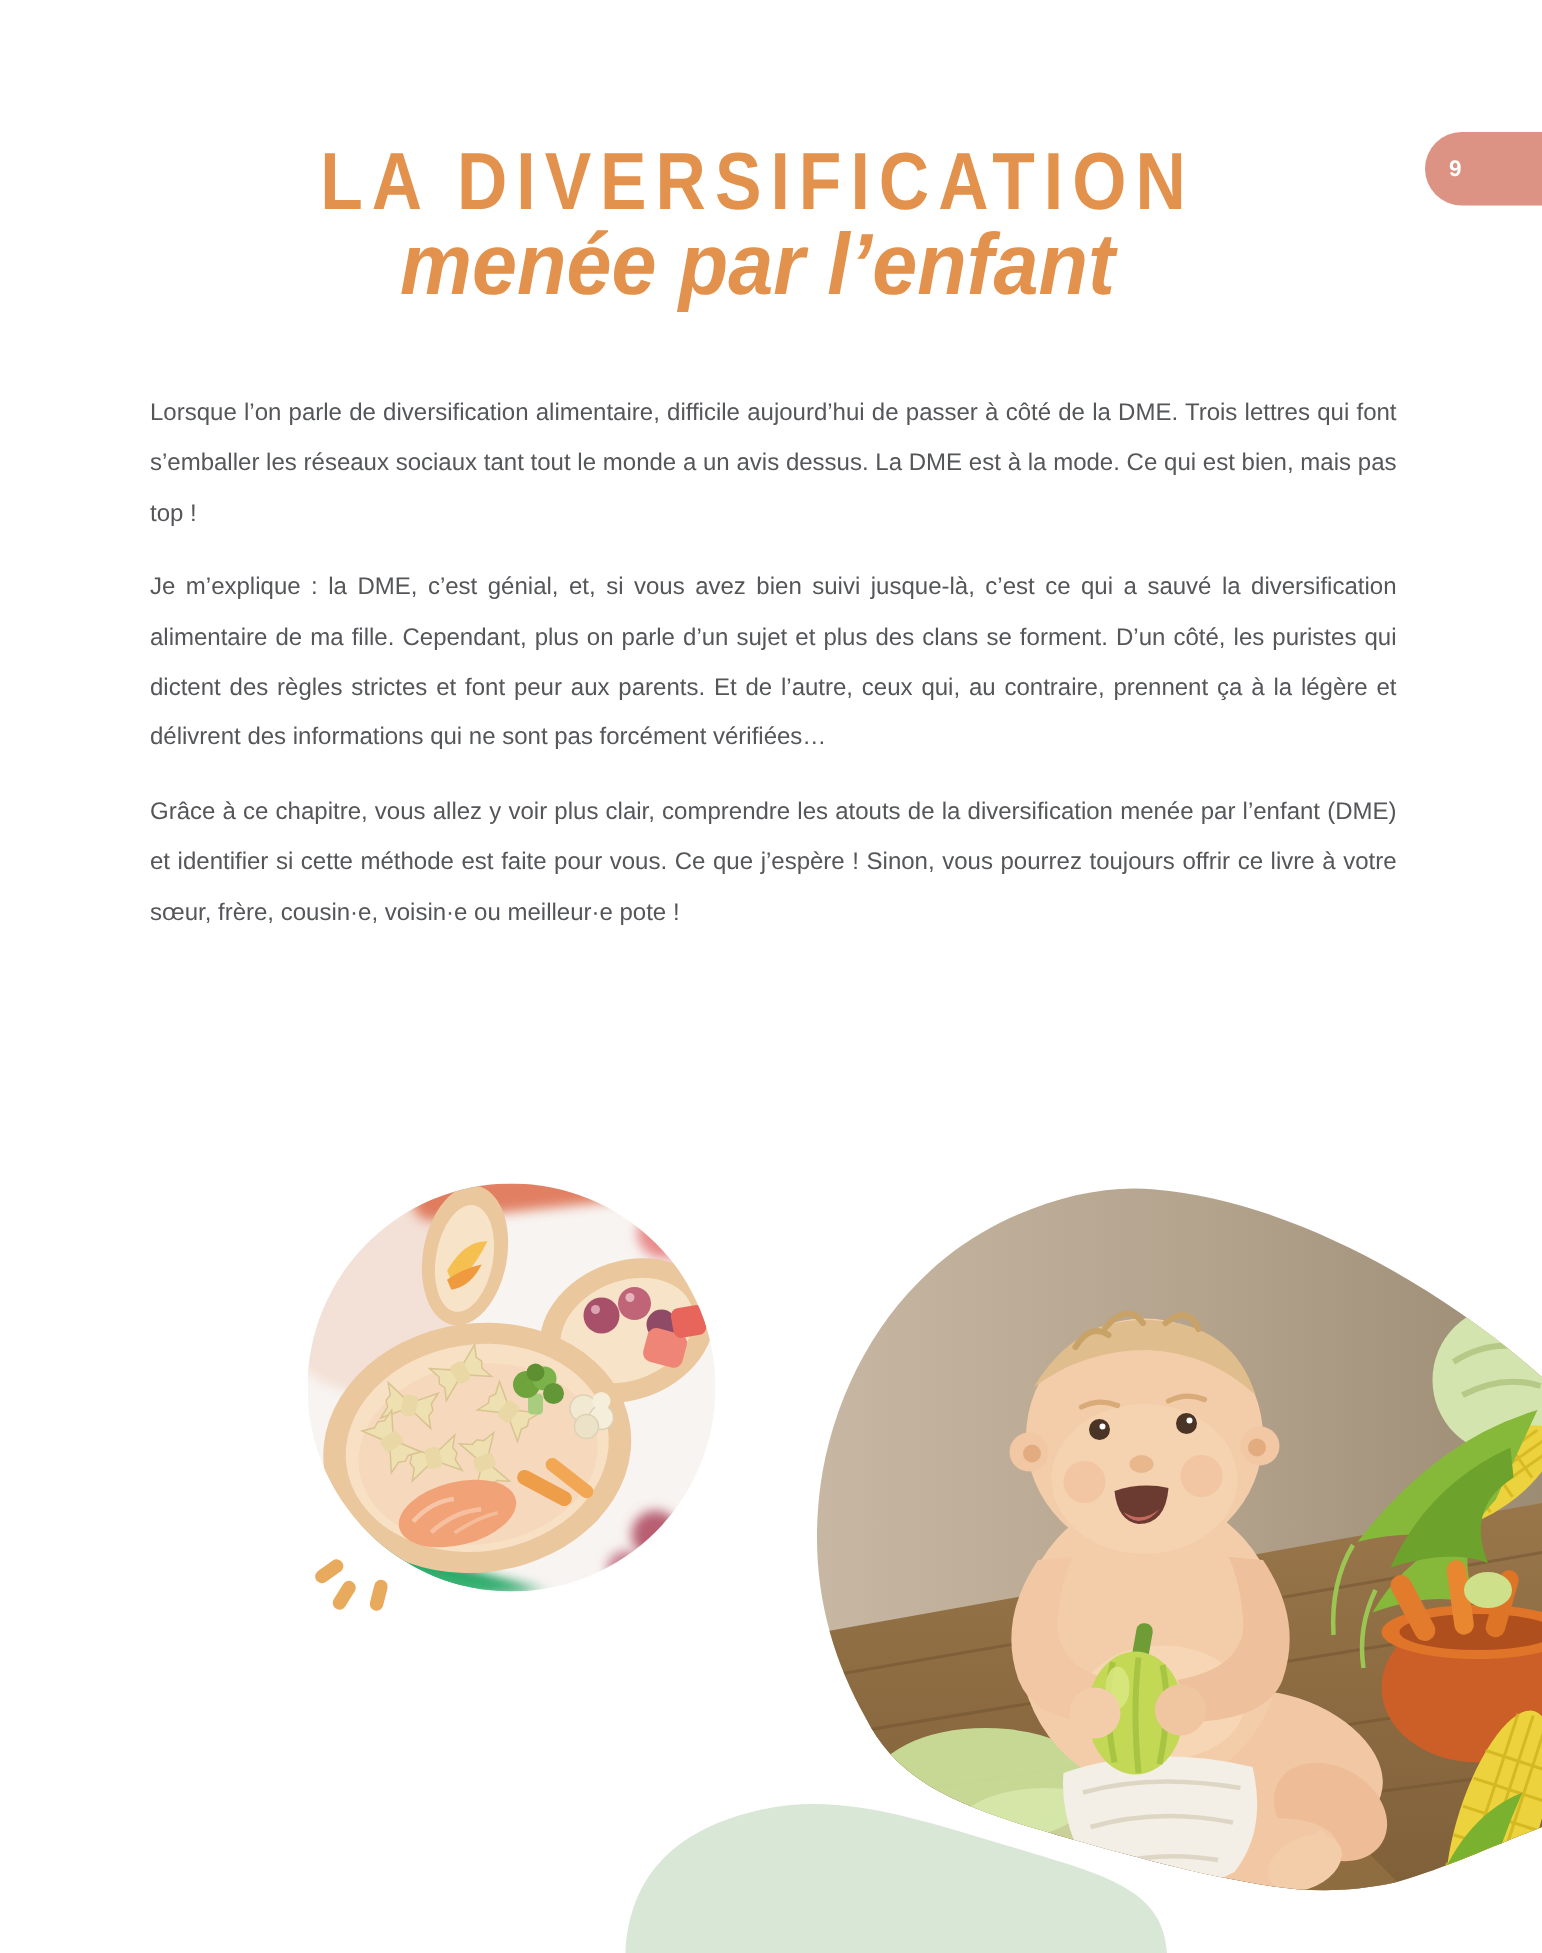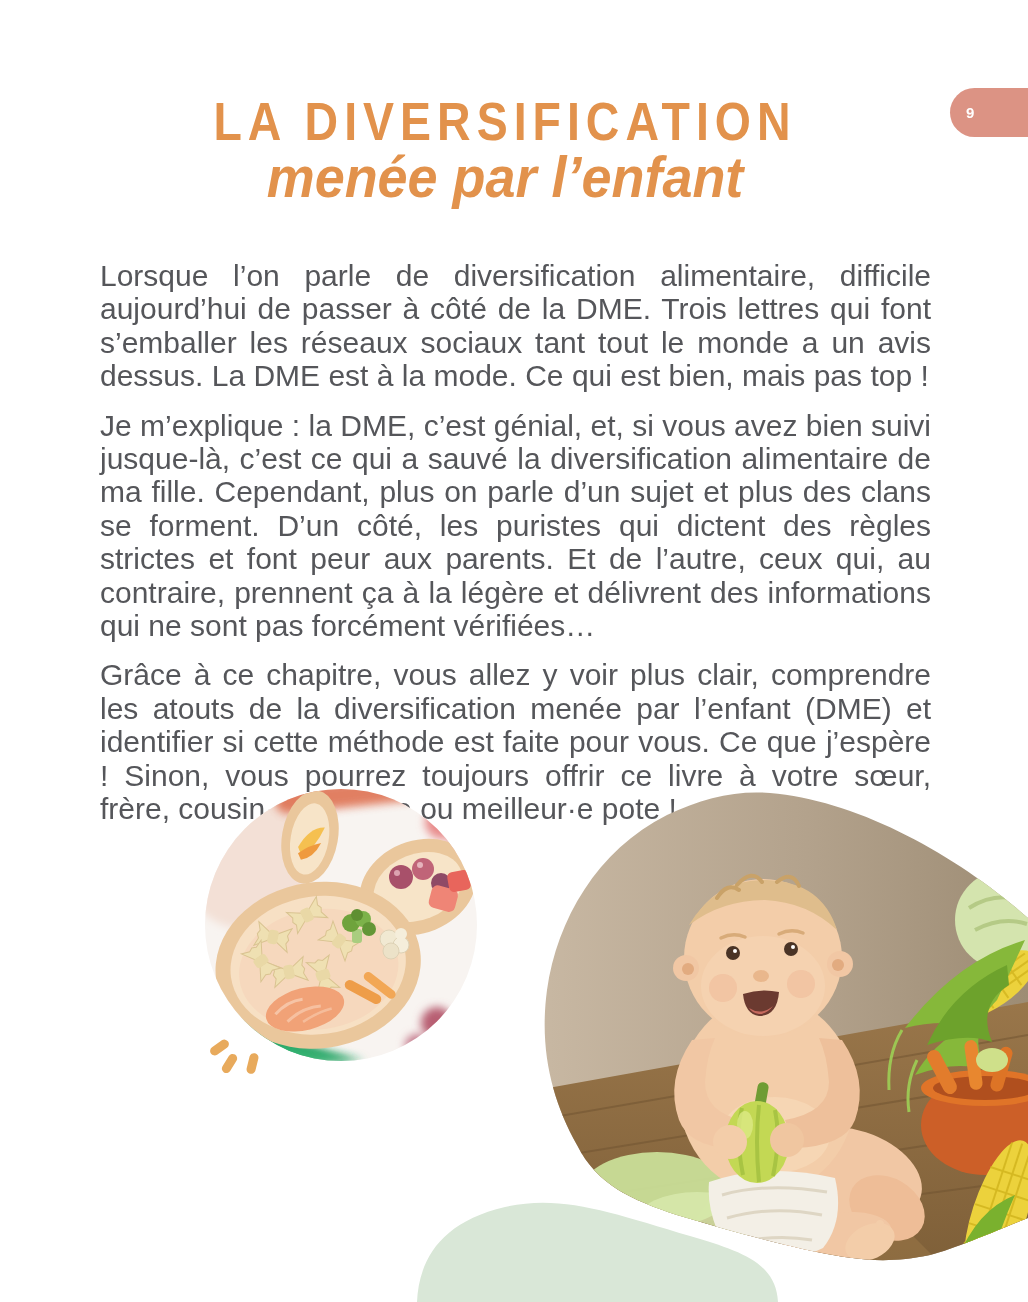--- a/index.html
+++ b/index.html
@@ -39,21 +39,21 @@
     color:#ffffff;
     font-size:15px;font-weight:bold;
     line-height:49px;
     padding-left:16px;
     box-sizing:border-box;
   }
   
   .body-text{
     position:absolute;top:259px;left:100px;width:831px;
     color:#55565a;
-    font-size:30px;
+    font-size:16px;
     line-height:33.4px;
     text-align:justify;
   }
   .body-text p{margin:0 0 16px 0;}
   
   .plate-photo{
     position:absolute;left:205px;top:789px;
     width:272px;height:272px;
     border-radius:50%;
     overflow:hidden;

